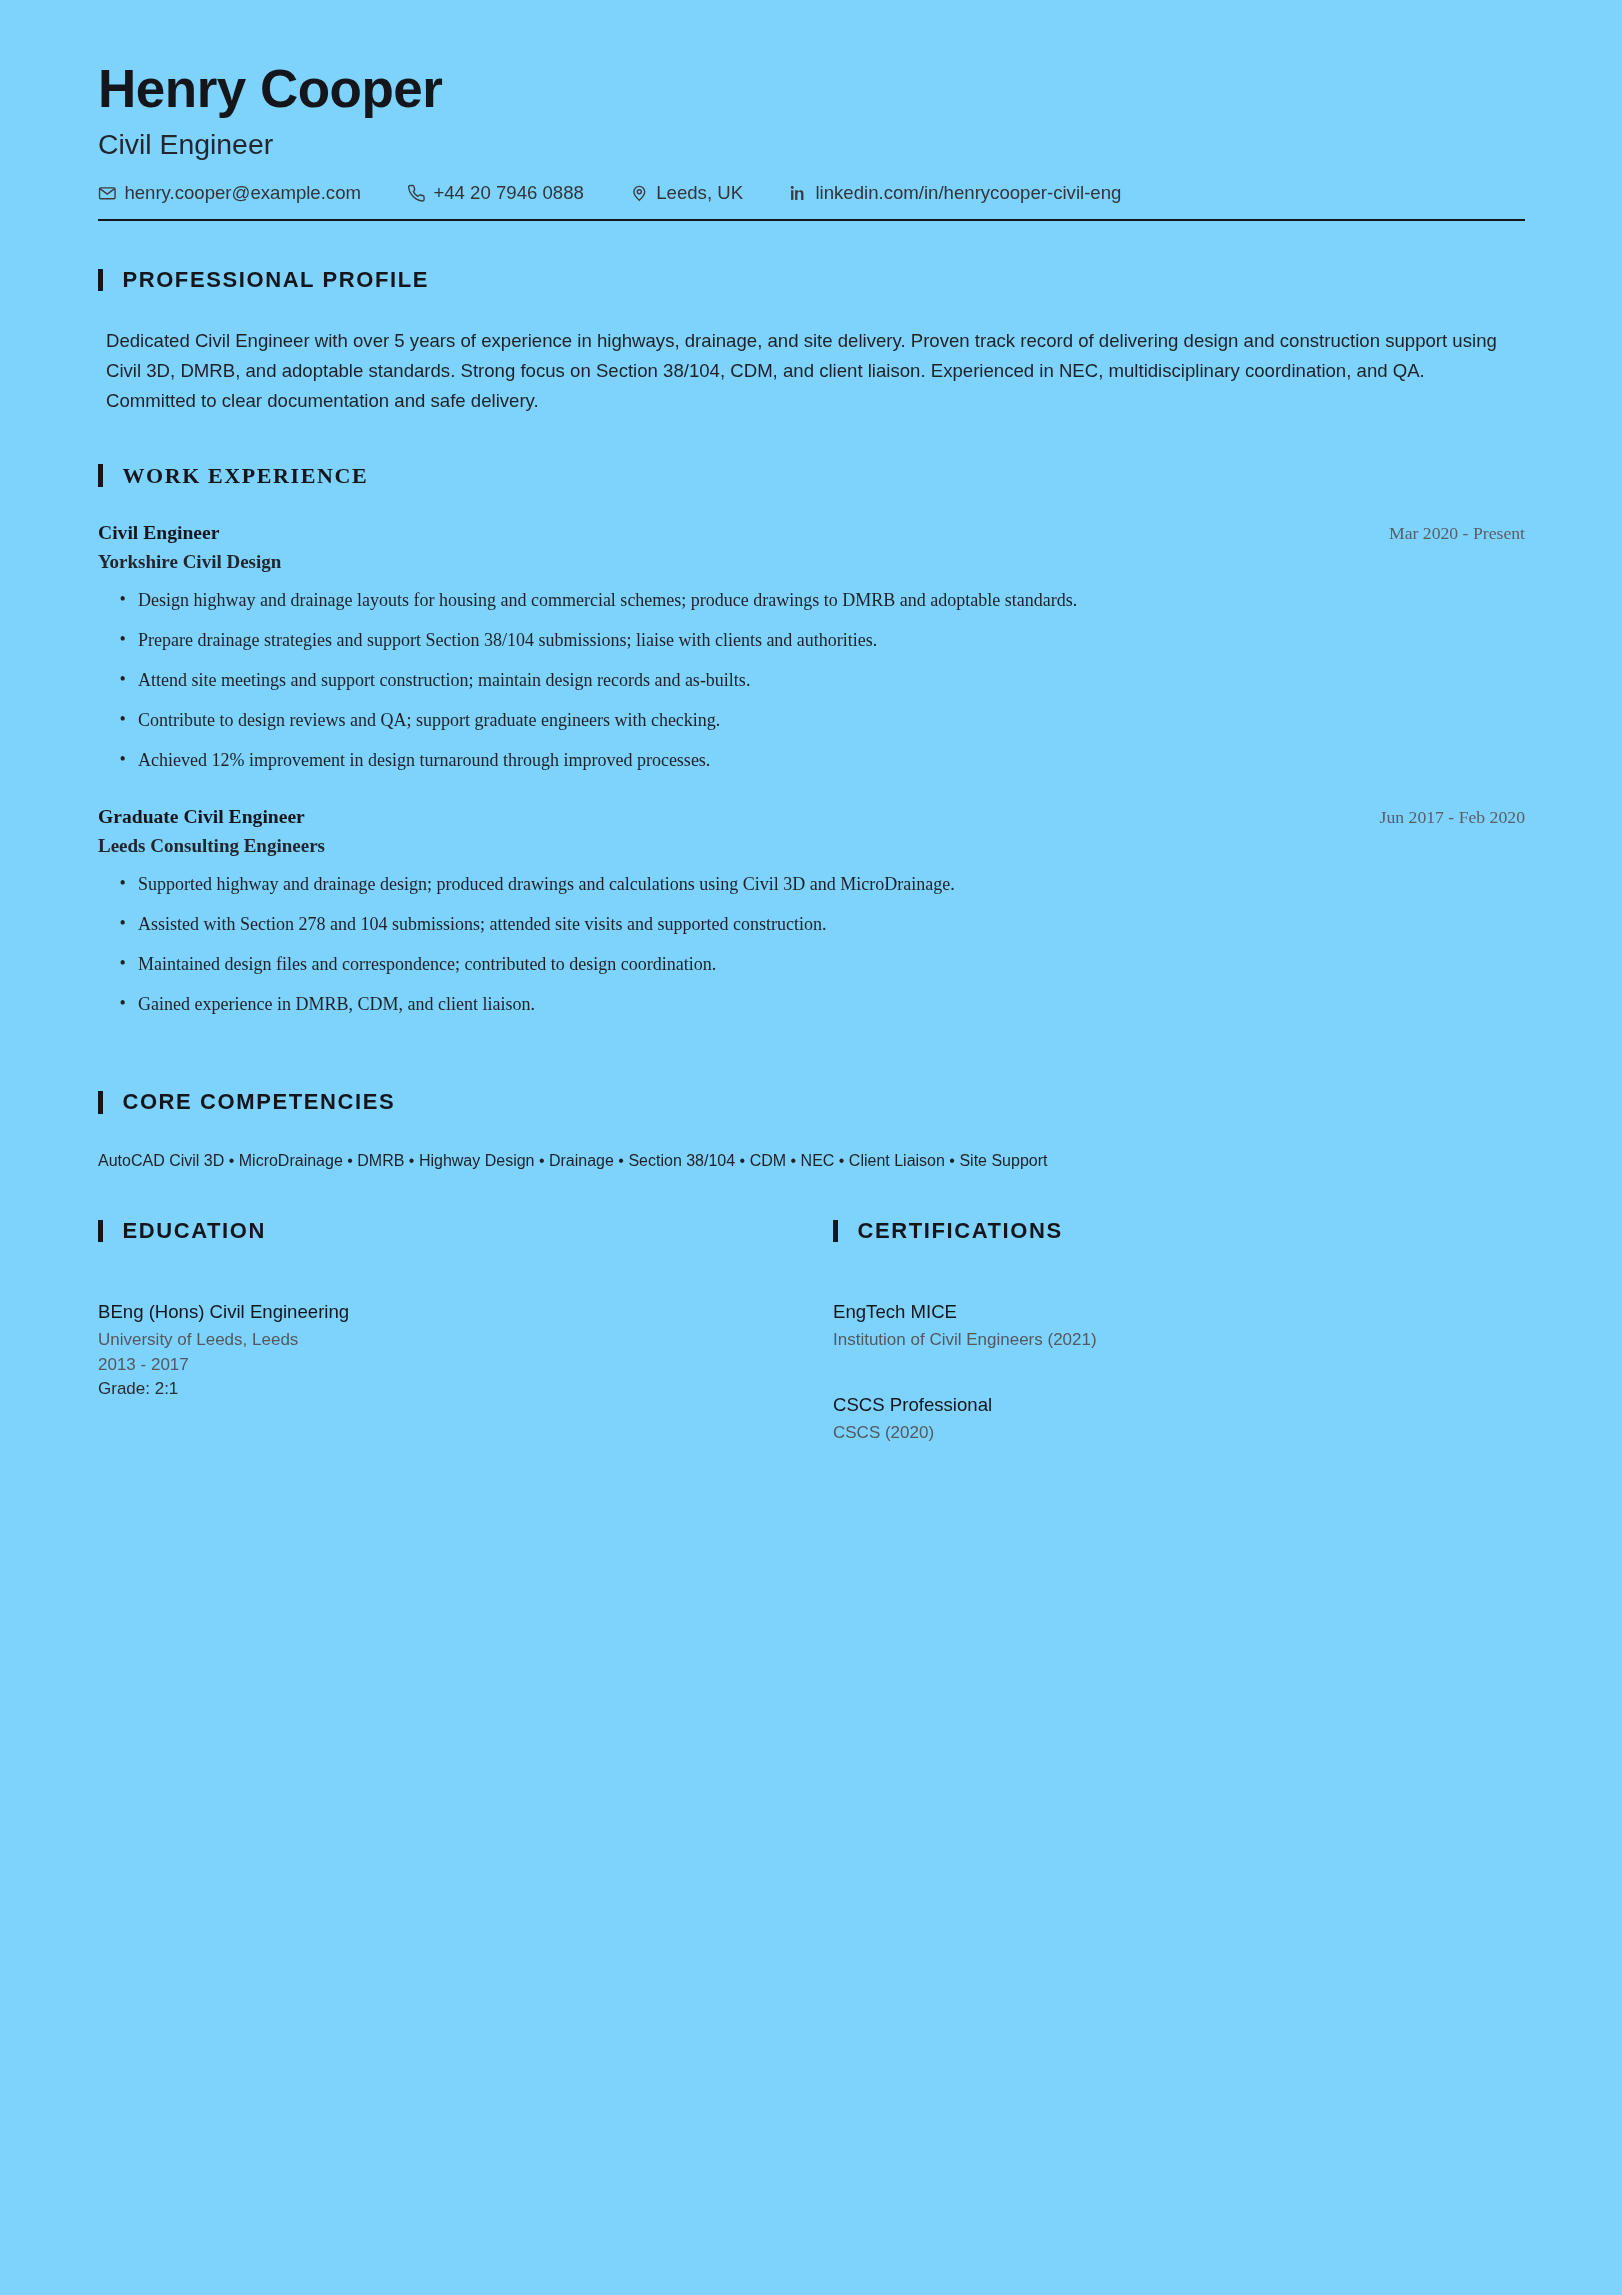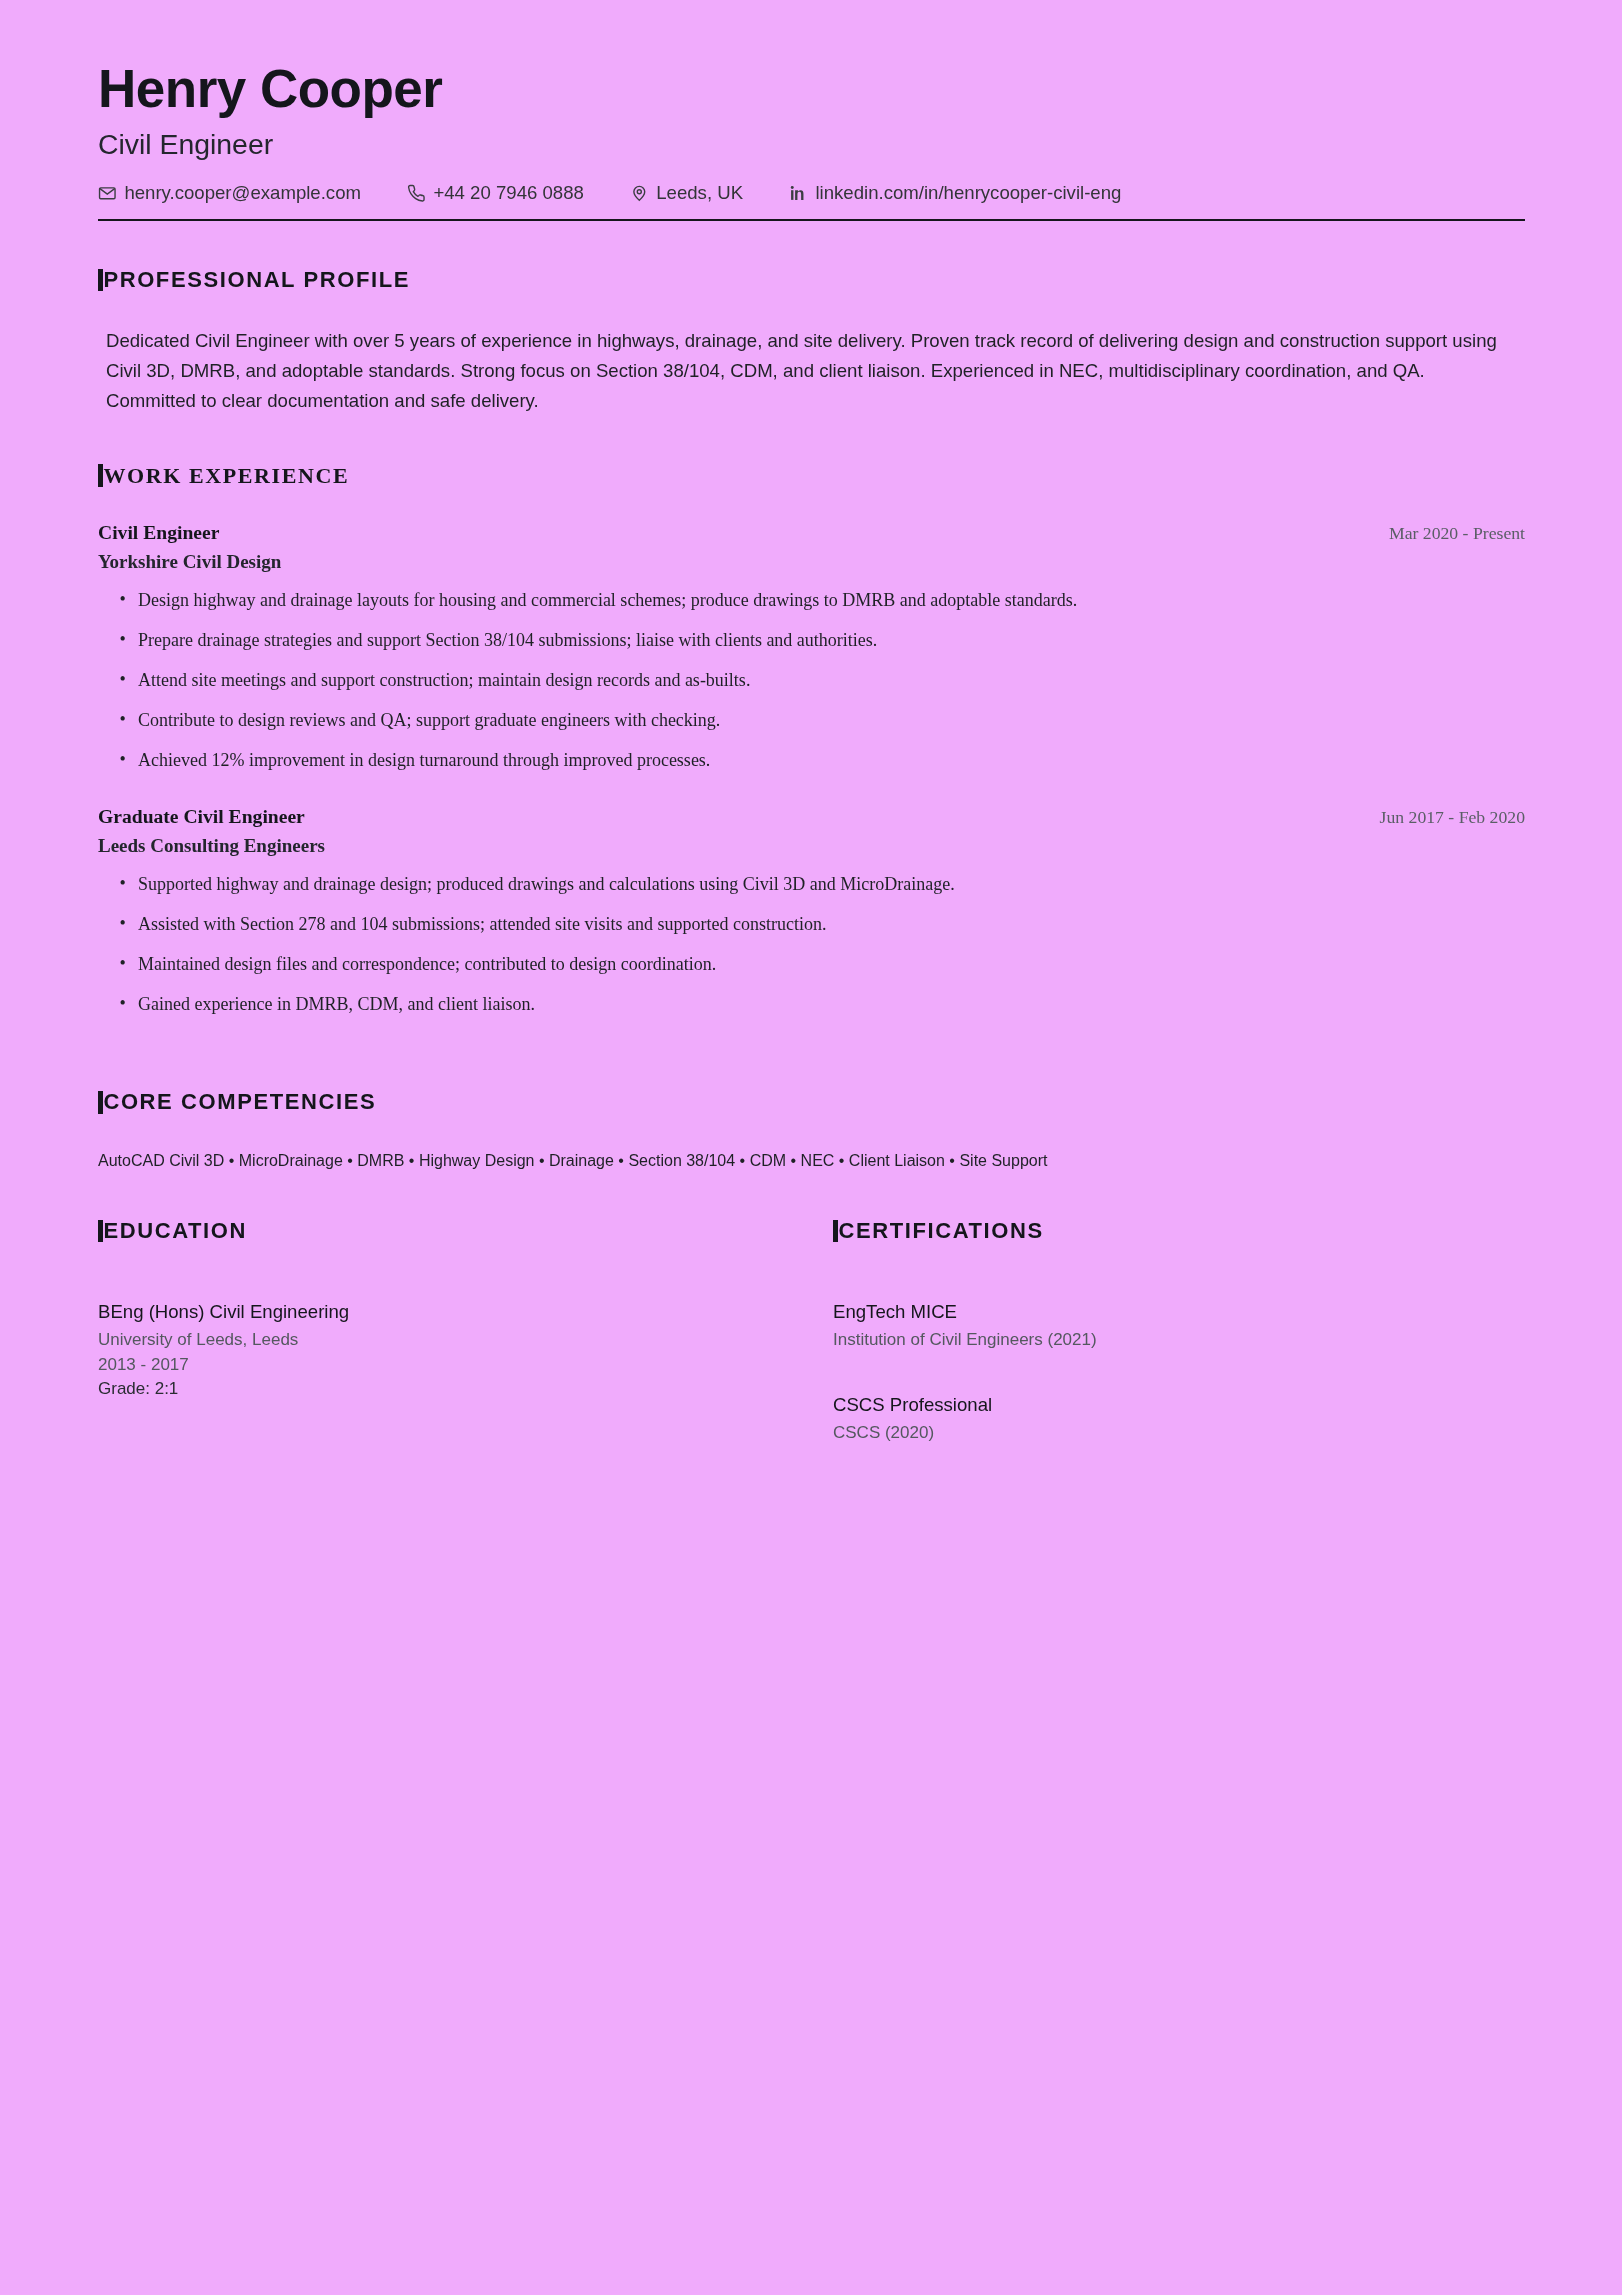--- a/index.html
+++ b/index.html
@@ -10,21 +10,21 @@
   }
   body {
     width: 1623px;
     font-family: "Liberation Sans", sans-serif;
     color: #1a1a1a;
     -webkit-font-smoothing: antialiased;
   }
   .page {
     width: 1623px;
     min-height: 2295px;
-    background: #f0abfc;
+    background: #7dd3fc;
     padding: 59px 98px 78px 98px;
   }
 
   
   .name {
     font-size: 53px;
     font-weight: bold;
     letter-spacing: -0.5px;
     color: #15161c;
     margin: 0 0 6.9px 0;
@@ -68,21 +68,21 @@
     border: 0;
     border-top: 2.5px solid #15161c;
     margin: 0 0 30px 0;
   }
 
   
   .section { margin-bottom: 19.6px; }
   .section-head {
     display: flex;
     align-items: center;
-    gap: 0;
+    gap: 19px;
     margin-bottom: 16.7px;
   }
   .section-bar {
     width: 5.4px;
     height: 22.6px;
     background: #15161c;
     flex: 0 0 5.4px;
   }
   .section-title {
     font-size: 22px;

